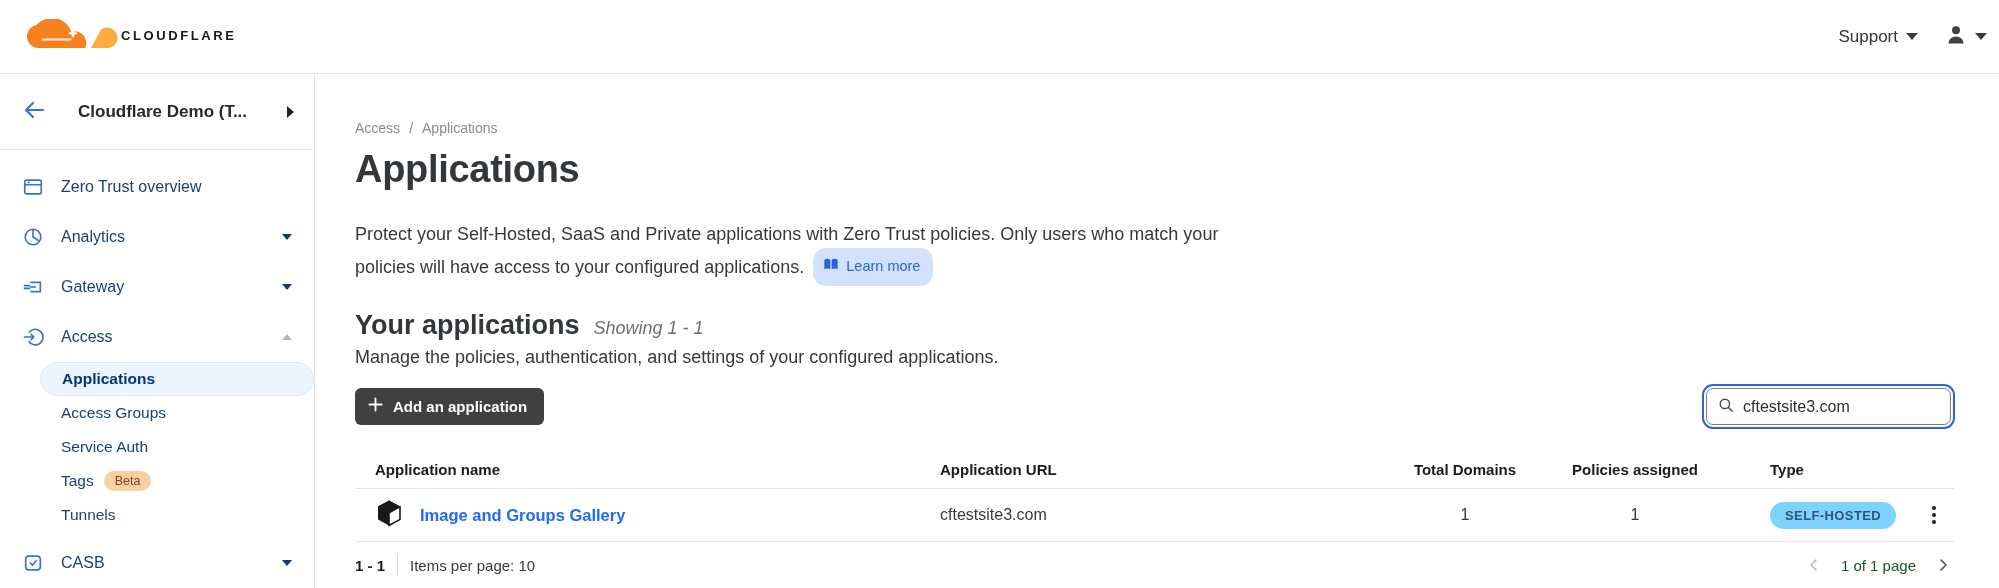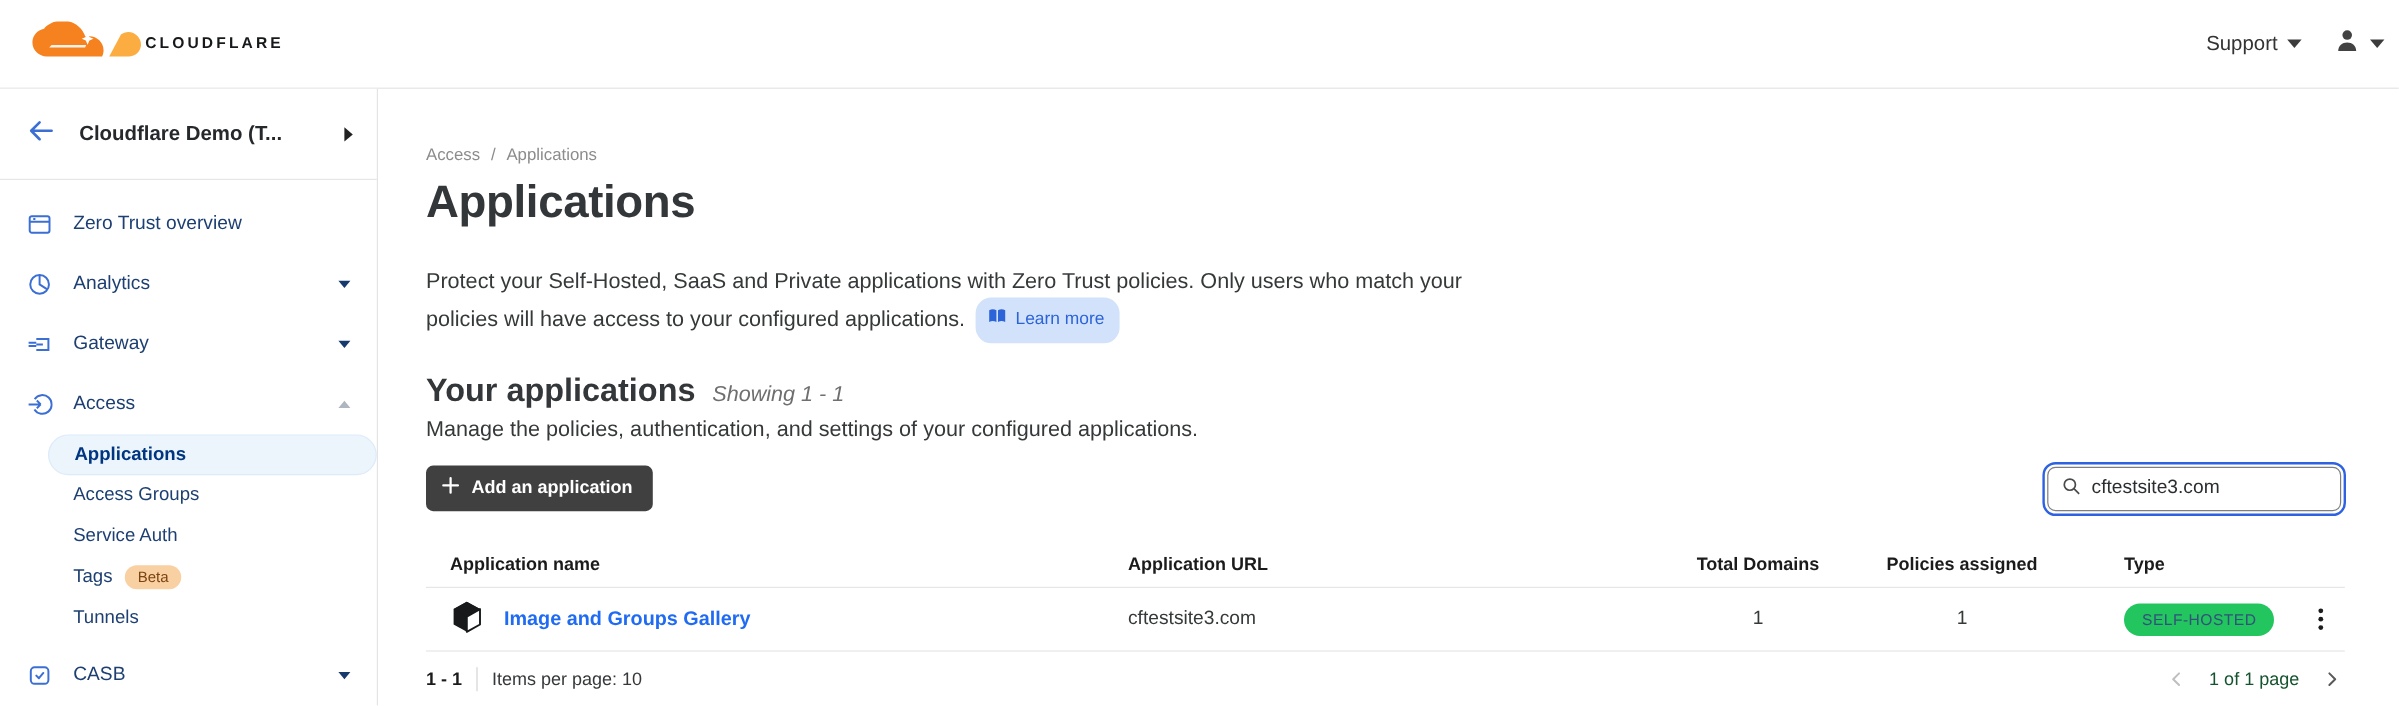--- a/index.html
+++ b/index.html
@@ -16,21 +16,21 @@
   .caret-down-dark { width:0; height:0; border-left:6px solid transparent; border-right:6px solid transparent; border-top:7px solid #3c3c3c; }
   .user-menu { display:flex; align-items:center; gap:7px; cursor:pointer; }
 
   
   .shell { display:flex; height:514px; }
 
   
   .sidebar { width:315px; flex:0 0 315px; border-right:1px solid #e4e4e4; background:#fff; }
   .acct-row { height:76px; display:flex; align-items:center; padding:0 20px 0 22px;
               border-bottom:1px solid #e6e6e6; cursor:pointer; }
-  .acct-name { font-size:17px; font-weight:700; color:#26292c; margin-left:20px; flex:1;
+  .acct-name { font-size:17px; font-weight:700; color:#26292c; margin-left:32px; flex:1;
                white-space:nowrap; overflow:hidden; }
   .caret-right-black { width:0; height:0; border-top:6px solid transparent; border-bottom:6px solid transparent; border-left:7px solid #222; }
   .nav { padding-top:12px; }
   .nav-item { height:50px; display:flex; align-items:center; padding:0 22px; cursor:pointer; }
   .nav-item .icon { width:22px; height:22px; flex:0 0 22px; display:flex; align-items:center; justify-content:center; }
   .nav-label { margin-left:17px; font-size:16px; color:#1d3f72; flex:1; }
   .caret-down-navy { width:0; height:0; border-left:5.5px solid transparent; border-right:5.5px solid transparent; border-top:6.5px solid #173a6d; }
   .caret-up-gray { width:0; height:0; border-left:5.5px solid transparent; border-right:5.5px solid transparent; border-bottom:6.5px solid #aeb6bf; }
   .subnav { }
   .sub-item { height:34px; display:flex; align-items:center; padding-left:61px; font-size:15.5px; color:#1d3f72; cursor:pointer; }
@@ -67,21 +67,21 @@
   .tr { display:flex; align-items:center; }
   .thead { height:38px; border-bottom:1px solid #e6e6e6; font-size:15px; font-weight:700; color:#1b1b1b; }
   .trow { height:53px; border-bottom:1px solid #e6e6e6; font-size:16px; }
   .c-name { flex:0 0 585px; padding-left:20px; display:flex; align-items:center; gap:17px; }
   .c-url  { flex:0 0 450px; }
   .c-dom  { flex:0 0 150px; text-align:center; }
   .c-pol  { flex:0 0 190px; text-align:center; }
   .c-type { flex:1; padding-left:40px; display:flex; align-items:center; }
   .c-menu { flex:0 0 40px; display:flex; justify-content:center; }
   .app-link { color:#206bf3; font-weight:700; font-size:16.5px; cursor:pointer; }
-  .type-badge { background:#22c55e; color:#33517b; font-size:13px; font-weight:400; letter-spacing:.4px;
+  .type-badge { background:#7dd3fc; color:#33517b; font-size:13px; font-weight:700; letter-spacing:.4px;
                 padding:6px 15px; border-radius:15px; }
   .kebab { display:flex; flex-direction:column; gap:3px; cursor:pointer; padding:4px; }
   .kebab span { width:4px; height:4px; border-radius:50%; background:#1b1b1b; }
 
   
   .pagination { height:46px; display:flex; align-items:center; justify-content:space-between; }
   .pag-left { display:flex; align-items:center; gap:12px; font-size:15px; }
   .pag-range { font-weight:700; color:#1b1b1b; }
   .pag-div { width:1px; height:20px; background:#d5d5d5; }
   .pag-right { display:flex; align-items:center; gap:18px; font-size:15px; color:#14532d; padding-right:2px; }

